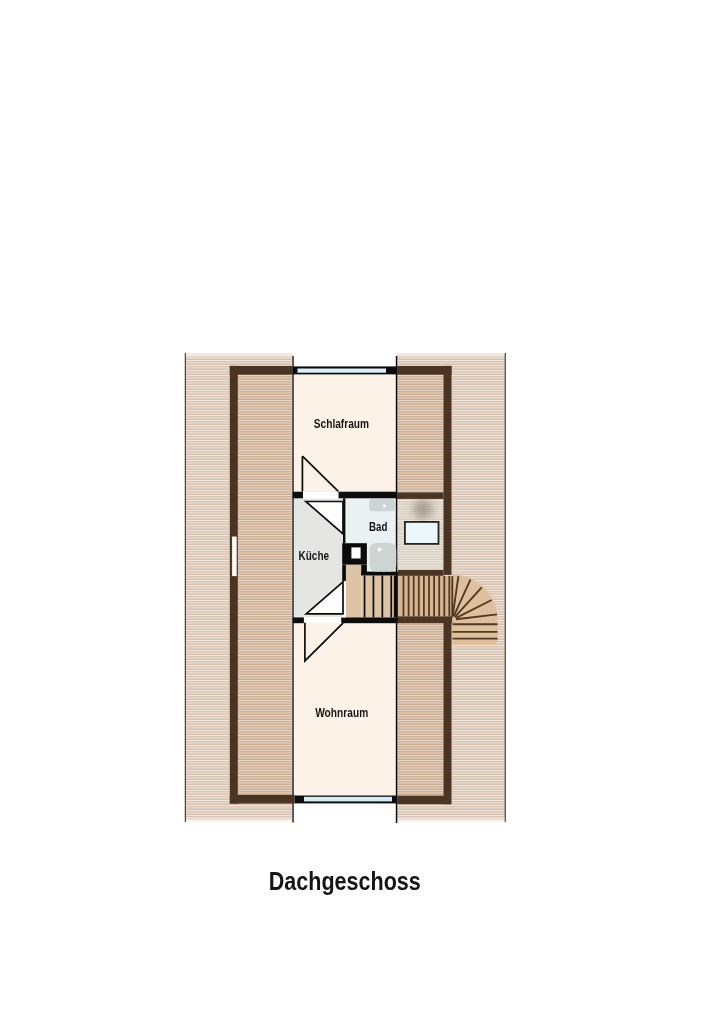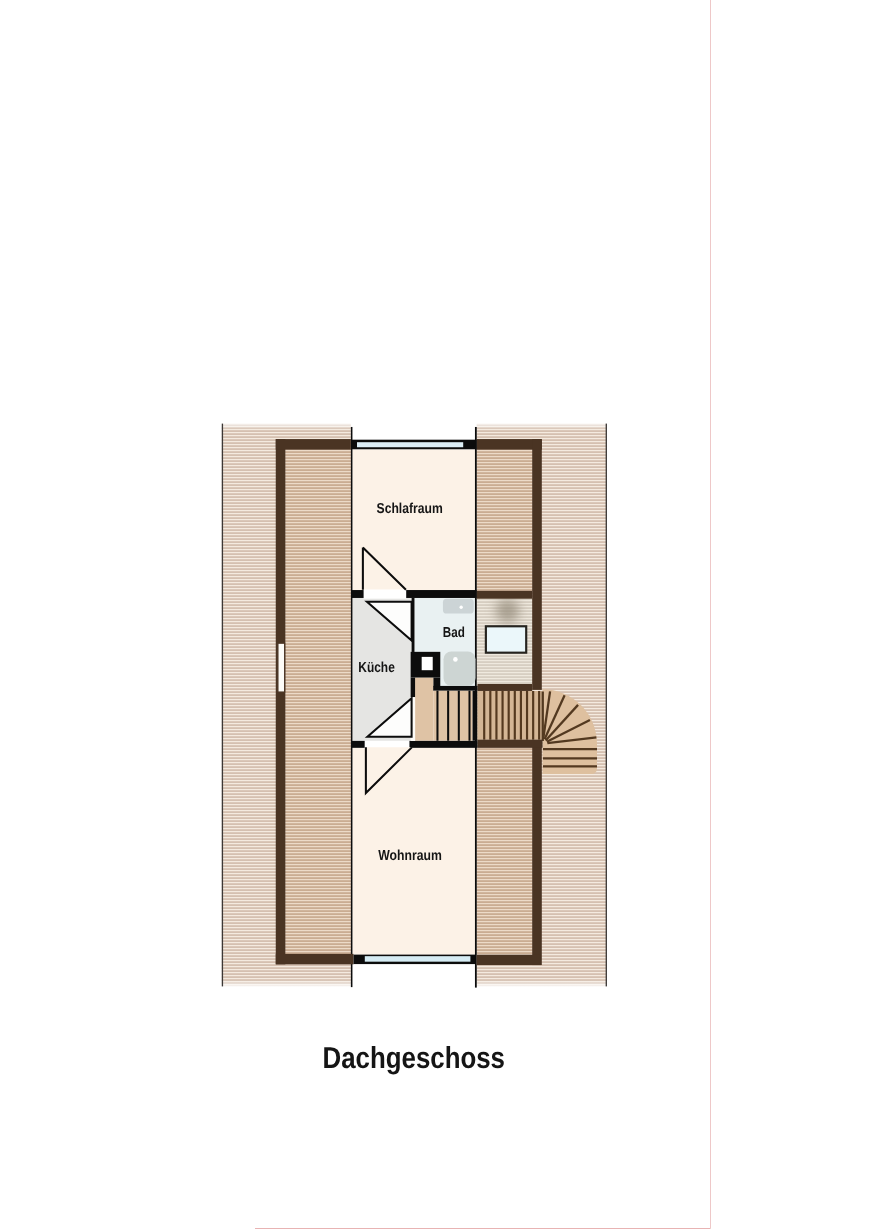--- a/index.html
+++ b/index.html
@@ -1,16 +1,16 @@
 <!DOCTYPE html>
 <html><head>
 <meta charset="utf-8">
 <style>
 html,body{margin:0;padding:0;background:#ffffff;}
-#page{position:relative;width:592px;height:1024px;background:#b91c1c;overflow:hidden;}
+#page{position:relative;width:592px;height:1024px;background:#0ea5e9;overflow:hidden;}
 text{font-family:"Liberation Sans",sans-serif;font-weight:bold;fill:#151515;}
 </style>
 </head>
 <body>
 <div id="page">
 <svg width="724" height="1024" viewBox="0 0 724 1024">
 <defs>
 <pattern id="hatchOut" patternUnits="userSpaceOnUse" width="8" height="2.5">
   <rect x="0" y="0" width="8" height="2.5" fill="#d5c0b0"></rect>
   <rect x="0" y="0" width="8" height="1.0" fill="#f4eadf"></rect>

